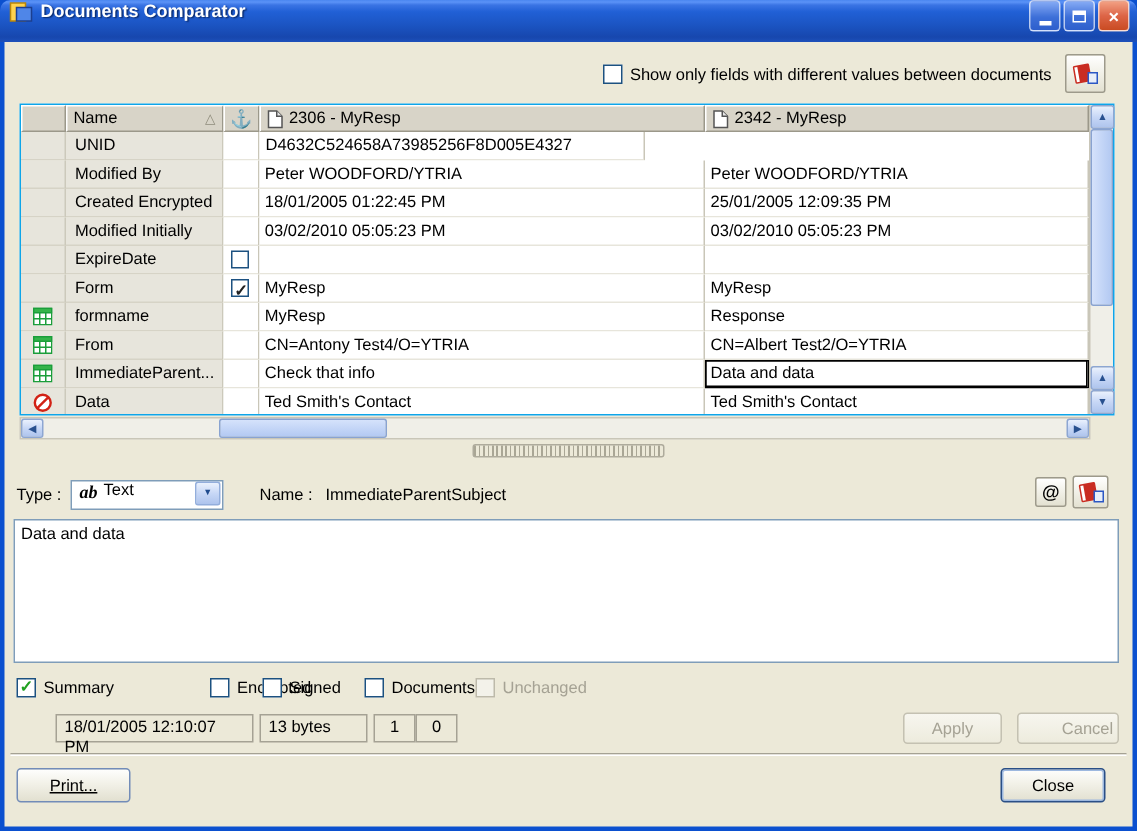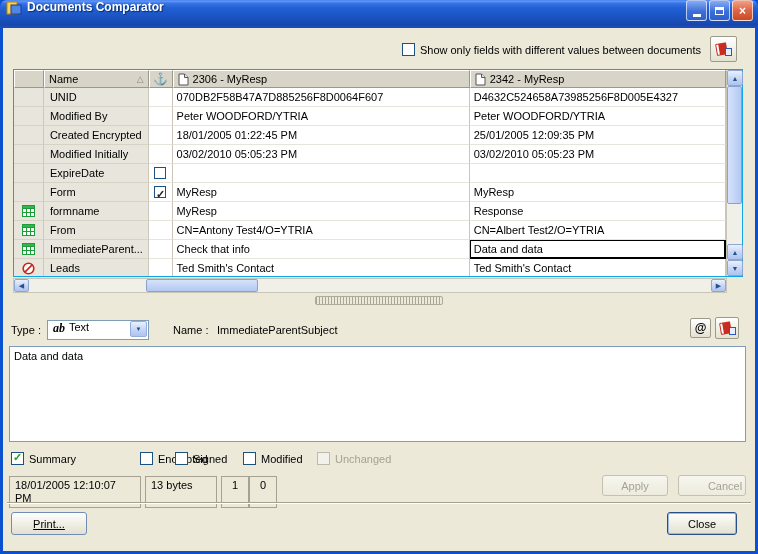--- a/index.html
+++ b/index.html
@@ -110,22 +110,22 @@
   .icon-btn.mid { top:289px; right:16px; width:24px; height:22px; }
   .value-box {
     position:absolute; left:6px; top:318px; width:737px; height:96px;
     background:#fff; border:1px solid #7F9DB9; resize:none; outline:none;
     font-family:"Liberation Sans", sans-serif; font-size:11px; padding:3px 4px;
   }
   .flag { position:absolute; top:424px; display:flex; align-items:center; gap:5px; }
   .flag .dis-label { color:#A5A294; }
   
   .statbox {
-    position:absolute; top:448px; height:32px; border:1px solid #A5A294;
-    padding:2px 5px; line-height:13px; color:#000;
+    position:absolute; top:448px; height:19px; border:1px solid #A5A294;
+    padding:2px 5px; line-height:13px; color:#000;margin-left:28px;
   }
   .statbox.center { text-align:center; padding:2px 0; }
   
   .btn {
     position:absolute; height:21px;
     background:linear-gradient(180deg,#FEFEFD,#F2F1E8 45%,#E2E0D0);
     border:1px solid #728CB8; border-radius:3px;
     font-family:"Liberation Sans", sans-serif; font-size:11px; color:#000;
     display:flex; align-items:center; justify-content:center;
   }
@@ -203,21 +203,20 @@
                 <path d="M6.5 1 v3.5 h3.5" fill="#E8E8E8" stroke="#555"></path>
               </svg>
             <span>2342 - MyResp</span>
           </div>
         </div>
 
         <div class="grow">
           <div class="gc c0 iconcell"></div>
           <div class="gc c1 namecell">UNID</div>
           <div class="gc c2 checkcell"></div>
-          <div class="gc c3 vcell">070DB2F58B47A7D885256F8D0064F607</div>
           <div class="gc c4 vcell">D4632C524658A73985256F8D005E4327</div>
         </div>
         <div class="grow">
           <div class="gc c0 iconcell"></div>
           <div class="gc c1 namecell">Modified By</div>
           <div class="gc c2 checkcell"></div>
           <div class="gc c3 vcell">Peter WOODFORD/YTRIA</div>
           <div class="gc c4 vcell">Peter WOODFORD/YTRIA</div>
         </div>
         <div class="grow">
@@ -297,21 +296,21 @@
           <div class="gc c3 vcell">Check that info</div>
           <div class="gc c4 vcell sel">Data and data</div>
         </div>
         <div class="grow">
           <div class="gc c0 iconcell">
             <svg width="13" height="13" viewBox="0 0 13 13">
                 <circle cx="6.5" cy="6.5" r="5.3" fill="#fff" stroke="#D22215" stroke-width="1.6"></circle>
                 <line x1="2.9" y1="10.1" x2="10.1" y2="2.9" stroke="#D22215" stroke-width="1.6"></line>
               </svg>
           </div>
-          <div class="gc c1 namecell">Leads</div>
+          <div class="gc c1 namecell">Data</div>
           <div class="gc c2 checkcell"></div>
           <div class="gc c3 vcell">Ted Smith's Contact</div>
           <div class="gc c4 vcell">Ted Smith's Contact</div>
         </div>
       </div>
 
       <div class="vscroll">
         <div class="sb-btn up">▲</div>
         <div class="sb-thumb"></div>
         <div class="sb-btn b1">▲</div>
@@ -358,21 +357,21 @@
     <span class="flag" style="left:92px;margin-left:45px;">
       <span class="cb"></span>
       <span>Encrypted</span>
     </span>
     <span class="flag" style="left:172px;">
       <span class="cb"></span>
       <span>Signed</span>
     </span>
     <span class="flag" style="left:240px;">
       <span class="cb"></span>
-      <span>Modified</span>
+      <span>Documents</span>
     </span>
     <span class="flag" style="left:314px;">
       <span class="cb disabled"></span>
       <span class="dis-label">Unchanged</span>
     </span>
 
     <span class="statbox" style="left:6px; width:132px;">18/01/2005 12:10:07 PM</span>
     <span class="statbox" style="left:142px; width:72px;">13 bytes</span>
     <span class="statbox center" style="left:218px; width:28px;">1</span>
     <span class="statbox center" style="left:246px; width:28px;">0</span>

